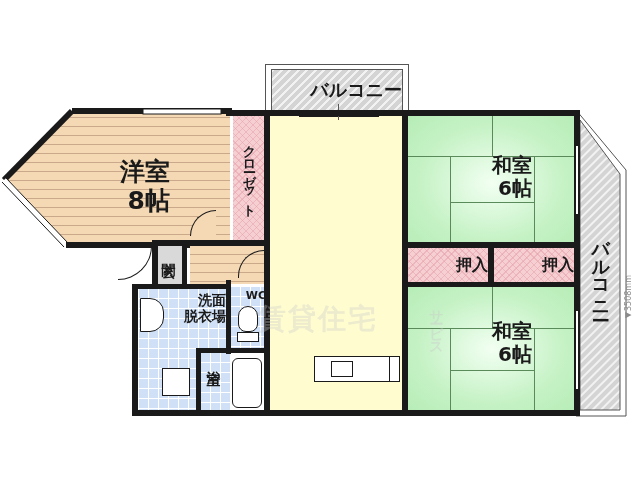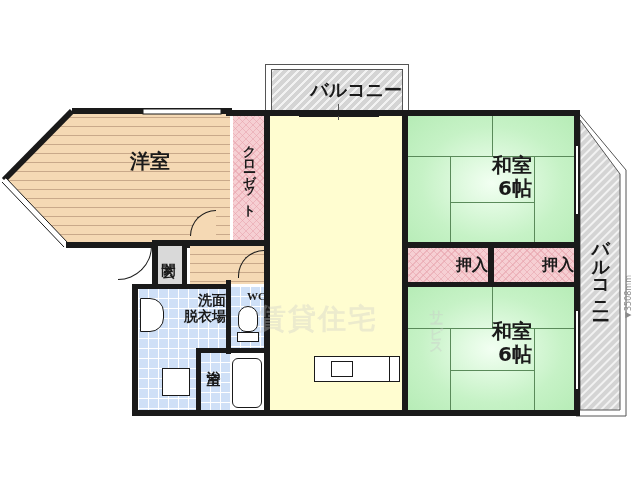--- a/index.html
+++ b/index.html
@@ -49,22 +49,23 @@
   </defs>
   <polygon points="72,11 232,11 232,145 66,145 4,80" fill="url(#wd)"></polygon>
   <polyline points="72,11 232,11" stroke="#1a1a1a" stroke-width="6" fill="none"></polyline>
   <polyline points="4,80 72,11" stroke="#1a1a1a" stroke-width="6" fill="none"></polyline>
   <polyline points="4,80 66,145" stroke="#fff" stroke-width="6" fill="none"></polyline>
   <polyline points="4,80 66,145" stroke="#1a1a1a" stroke-width="1" fill="none" transform="translate(-2,2)"></polyline>
   <polyline points="4,80 66,145" stroke="#1a1a1a" stroke-width="1" fill="none" transform="translate(2,-2)"></polyline>
   <polyline points="66,145 232,145" stroke="#1a1a1a" stroke-width="6" fill="none"></polyline>
   <rect x="143" y="9" width="78" height="5" fill="#fff" stroke="#1a1a1a" stroke-width="1"></rect>
 </svg>
-<div class="label" style="left:90px;top:150px;width:80px;font-size:20px;">
+<div class="label" style="left:90px;top:158px;width:80px;font-size:25px;">
   <div>洋室</div>
+  <div>8帖</div>
 </div>
 
 <div class="abs" style="left:190px;top:210px;width:26px;height:26px;border-top:1px solid #1a1a1a;border-left:1px solid #1a1a1a;border-top-left-radius:26px;background:#f5d9b4;"></div>
 
 <div class="abs closet" style="left:230px;top:116px;width:36px;height:124px;border-left:3px solid #fff;">
   <div class="label vtext" style="left:8px;top:20px;font-size:13px;">クローゼット</div>
 </div>
 
 <div class="abs ldk" style="left:268px;top:116px;width:136px;height:296px;">
   <div class="label" style="left:22px;top:100px;width:80px;font-size:20px;">
@@ -111,21 +112,21 @@
 </div>
 
 <div class="abs wood" style="left:190px;top:246px;width:76px;height:38px;"></div>
 <div class="abs" style="left:238px;top:250px;width:26px;height:28px;border-top:1px solid #1a1a1a;border-left:1px solid #1a1a1a;border-top-left-radius:26px;"></div>
 
 <div class="abs" style="left:158px;top:246px;width:24px;height:44px;background:#d9d9d9;">
   <div class="label vtext" style="left:3px;top:6px;font-size:14px;">玄関</div>
 </div>
 <div class="abs" style="left:118px;top:246px;width:34px;height:34px;border-bottom:1px solid #1a1a1a;border-right:1px solid #1a1a1a;border-bottom-right-radius:34px;"></div>
 
-<div class="abs tile" style="left:230px;top:286px;width:36px;height:62px;font-family:Liberation Serif, serif;">
+<div class="abs tile" style="left:230px;top:286px;width:36px;height:62px;">
   <div class="label" style="left:0;right:0;top:4px;font-size:11px;">WC</div>
   <div class="abs" style="left:8px;top:20px;width:20px;height:26px;border:1px solid #1a1a1a;border-radius:10px 10px 8px 8px;background:#fff;"></div>
   <div class="abs" style="left:7px;top:46px;width:22px;height:10px;border:1px solid #1a1a1a;background:#fff;"></div>
 </div>
 
 <div class="abs tile" style="left:138px;top:288px;width:88px;height:124px;">
   <div class="label" style="left:30px;top:4px;width:58px;font-size:14px;">
     <div>洗面</div>
     <div>脱衣場</div>
   </div>

